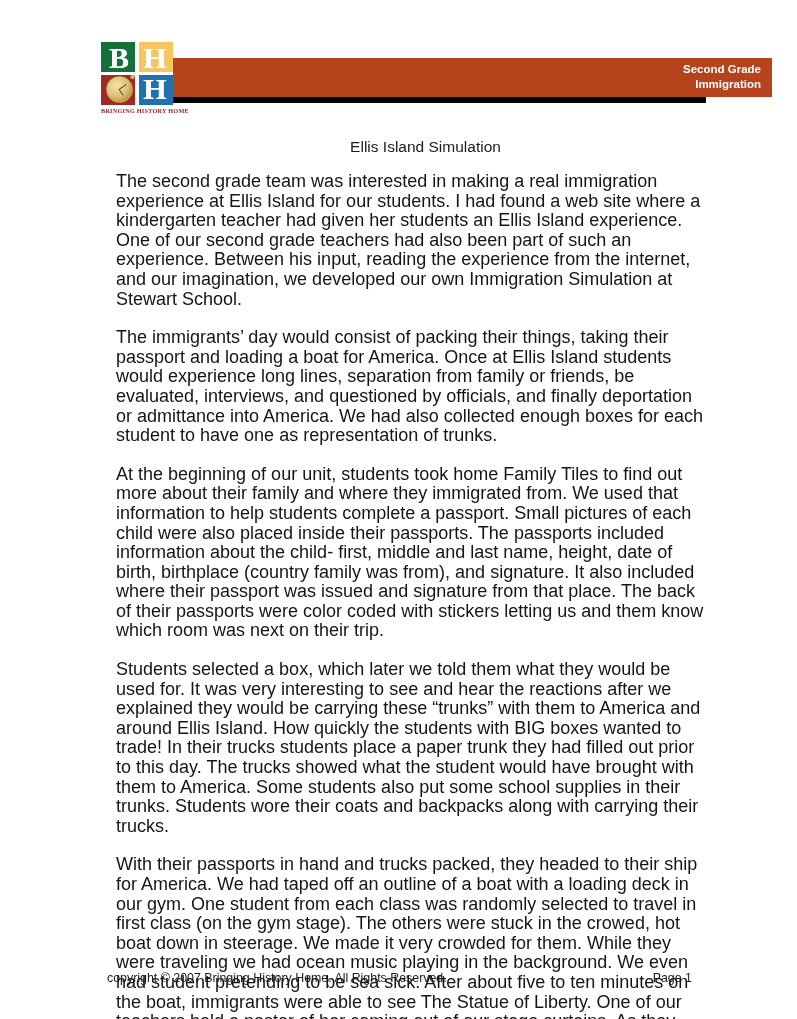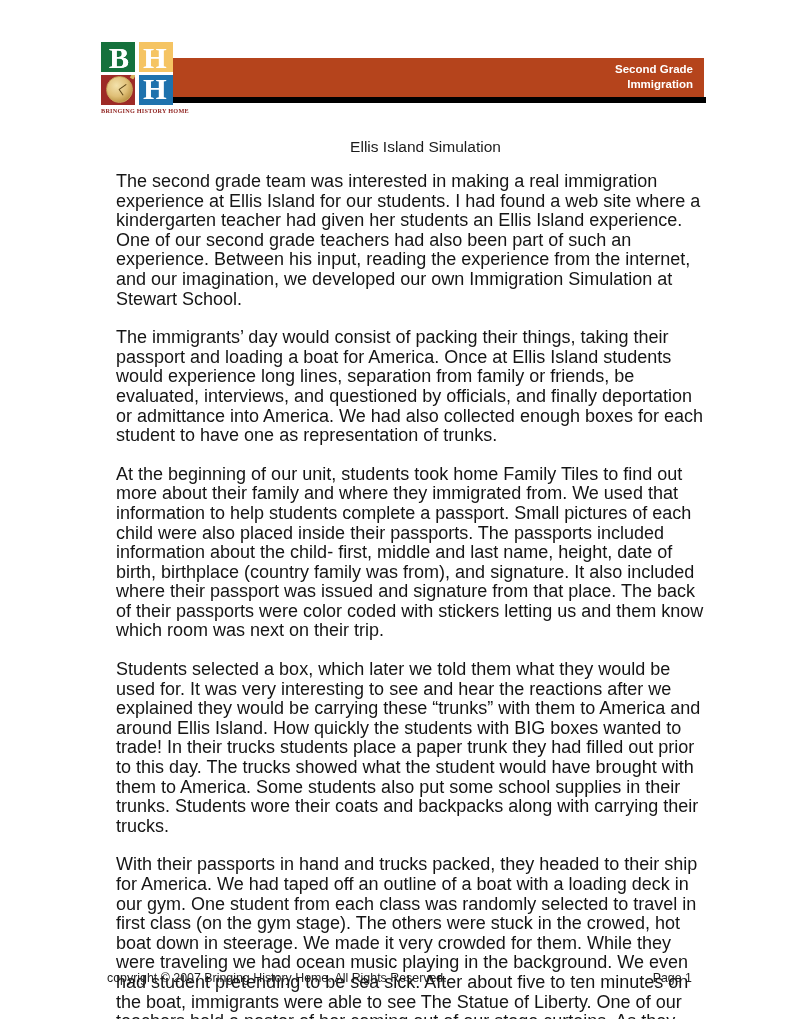--- a/index.html
+++ b/index.html
@@ -136,21 +136,21 @@
     text-align: center;
     width: 72px;
     white-space: nowrap;
   }
 
   
   .banner {
     position: absolute;
     left: 173px;
     top: 16px;
-    width: 531px;
+    width: 599px;
     height: 39px;
     background: #b5441c;
     box-sizing: border-box;
   }
   .banner-underline {
     position: absolute;
     left: 173px;
     top: 55px;
     width: 533px;
     height: 6px;

